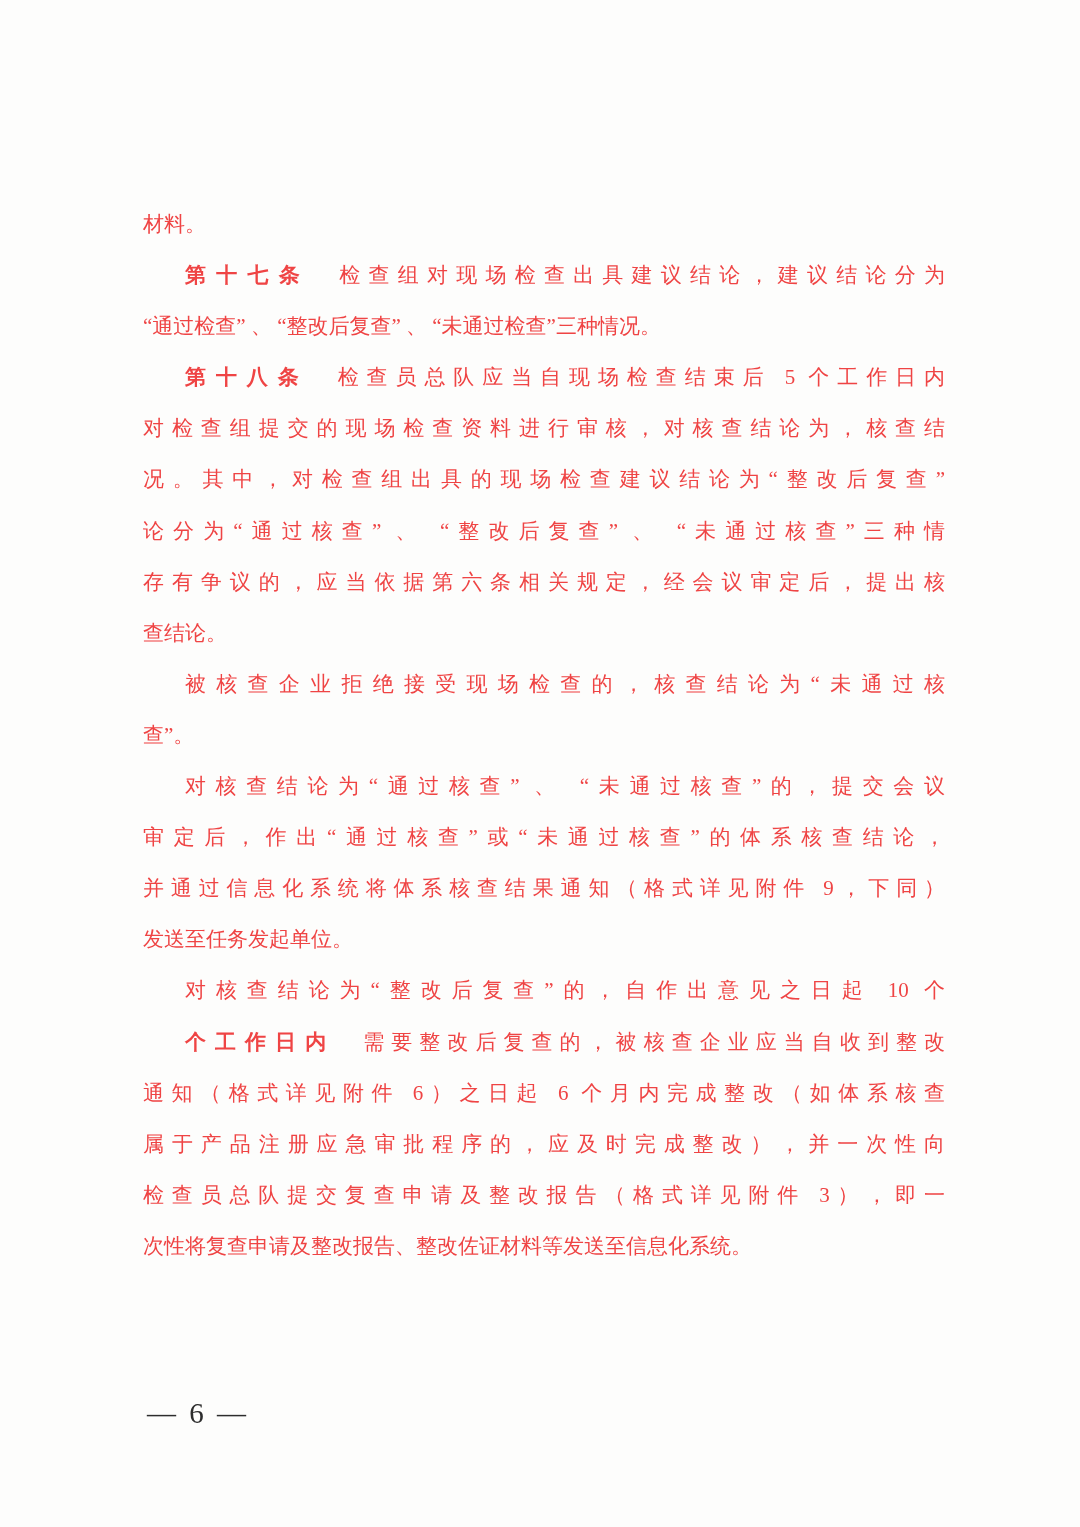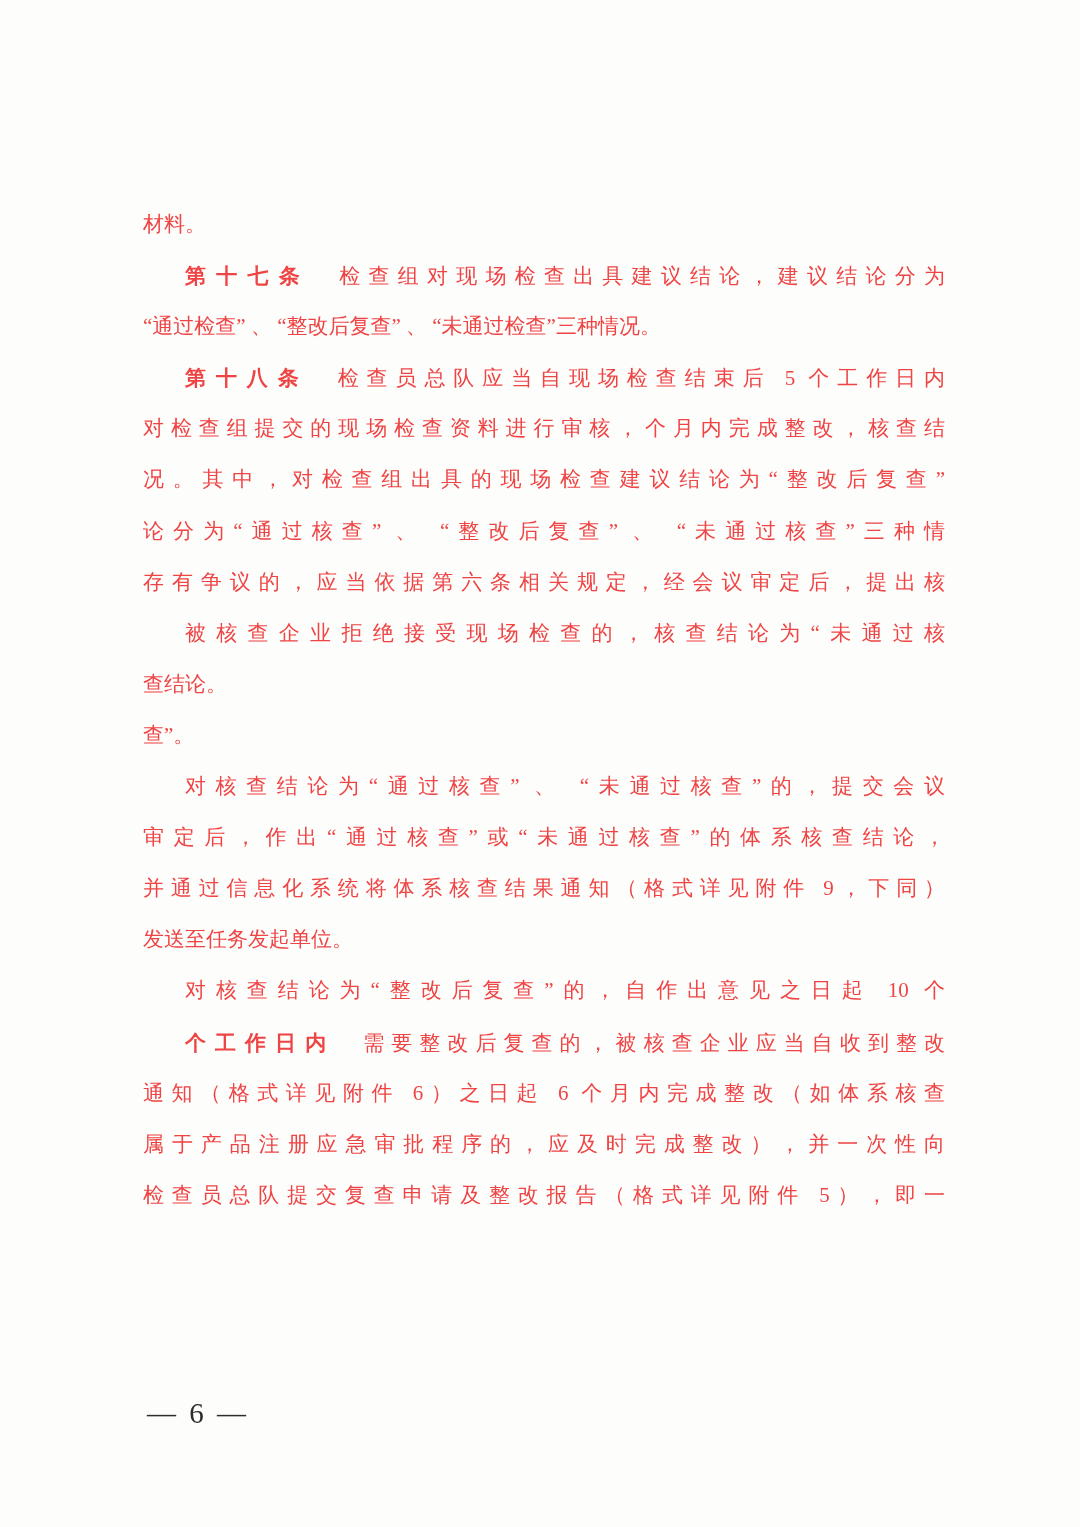--- a/index.html
+++ b/index.html
@@ -25,21 +25,21 @@
     text-align: left;
     white-space: nowrap;
   }
   .line.just {
     white-space: normal;
     text-align: justify;
     text-align-last: justify;
   }
   .run { font-family: "Liberation Serif", "DejaVu Serif", serif; }
   .run.bold {
-    font-family: Liberation Sans, sans-serif;
+    font-family: Liberation Serif, serif;
     font-weight: 700;
     letter-spacing: 2px;
   }
   .footer {
     position: absolute;
     left: 147px;
     top: 1388px;
     font-size: 29px;
     color: #2d2d2d;
     letter-spacing: 3px;
@@ -48,31 +48,32 @@
 </style>
 </head>
 <body>
 
 <div class="page">
   <div class="text-block">
       <div class="line"><span class="run">材料。</span></div>
       <div class="line just" style="padding-left: 2em;"><span class="run bold">第十七条</span><span class="run">　检查组对现场检查出具建议结论，建议结论分为</span></div>
       <div class="line"><span class="run">“通过检查” 、 “整改后复查” 、 “未通过检查”三种情况。</span></div>
       <div class="line just" style="padding-left: 2em;"><span class="run bold">第十八条</span><span class="run">　检查员总队应当自现场检查结束后 5 个工作日内</span></div>
-      <div class="line just"><span class="run">对检查组提交的现场检查资料进行审核，个月内完成整改，核查结</span></div>
+      <div class="line just"><span class="run">对检查组提交的现场检查资料进行审核，对核查结论为，核查结</span></div>
       <div class="line just"><span class="run">况。其中，对检查组出具的现场检查建议结论为“整改后复查”</span></div>
       <div class="line just"><span class="run">论分为“通过核查” 、 “整改后复查” 、 “未通过核查”三种情</span></div>
       <div class="line just"><span class="run">存有争议的，应当依据第六条相关规定，经会议审定后，提出核</span></div>
+      <div class="line"><span class="run">查结论。</span></div>
       <div class="line just" style="padding-left: 2em;"><span class="run">被核查企业拒绝接受现场检查的，核查结论为“未通过核</span></div>
-      <div class="line"><span class="run">查结论。</span></div>
       <div class="line"><span class="run">查”。</span></div>
       <div class="line just" style="padding-left: 2em;"><span class="run">对核查结论为“通过核查” 、 “未通过核查”的，提交会议</span></div>
       <div class="line just"><span class="run">审定后，作出“通过核查”或“未通过核查”的体系核查结论，</span></div>
       <div class="line just"><span class="run">并通过信息化系统将体系核查结果通知（格式详见附件 9，下同）</span></div>
       <div class="line"><span class="run">发送至任务发起单位。</span></div>
       <div class="line just" style="padding-left: 2em;"><span class="run">对核查结论为“整改后复查”的，自作出意见之日起 10 个</span></div>
       <div class="line just" style="padding-left: 2em;"><span class="run bold">个工作日内</span><span class="run">　需要整改后复查的，被核查企业应当自收到整改</span></div>
       <div class="line just"><span class="run">通知（格式详见附件 6）之日起 6 个月内完成整改（如体系核查</span></div>
       <div class="line just"><span class="run">属于产品注册应急审批程序的，应及时完成整改），并一次性向</span></div>
-      <div class="line just"><span class="run">检查员总队提交复查申请及整改报告（格式详见附件 5），即一</span></div>
+      <div class="line just"><span class="run">检查员总队提交复查申请及整改报告（格式详见附件 3），即一</span></div>
+      <div class="line"><span class="run">次性将复查申请及整改报告、整改佐证材料等发送至信息化系统。</span></div>
     </div>
   <div class="footer">— 6 —</div>
 </div>
 
 </body></html>

